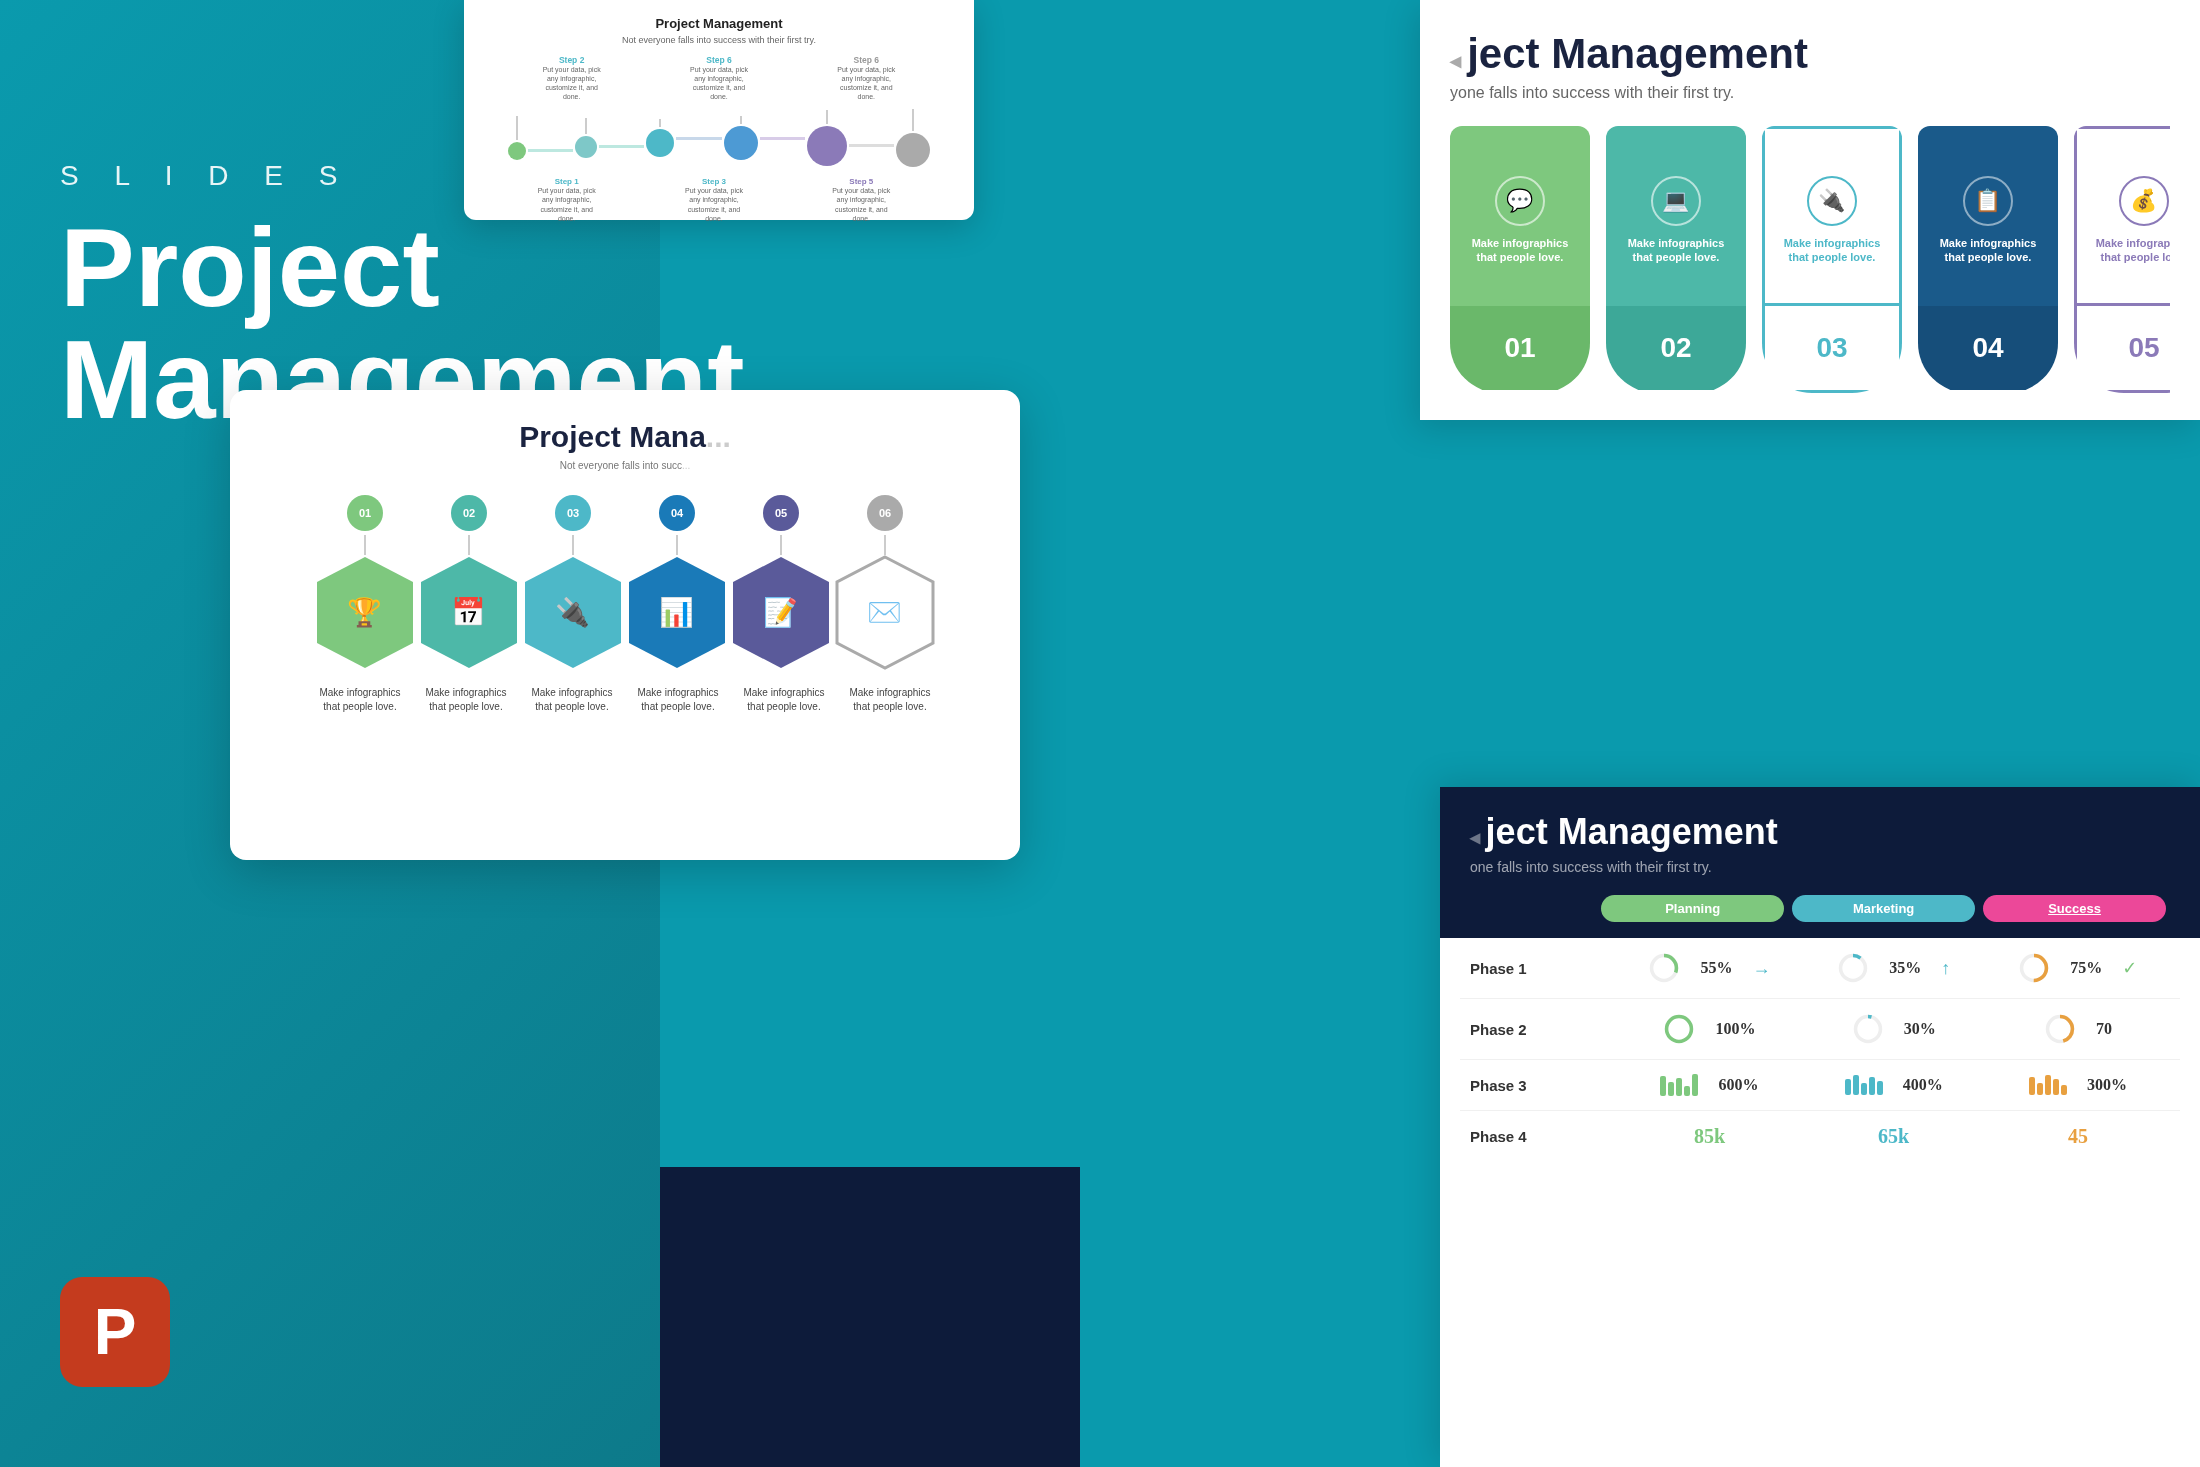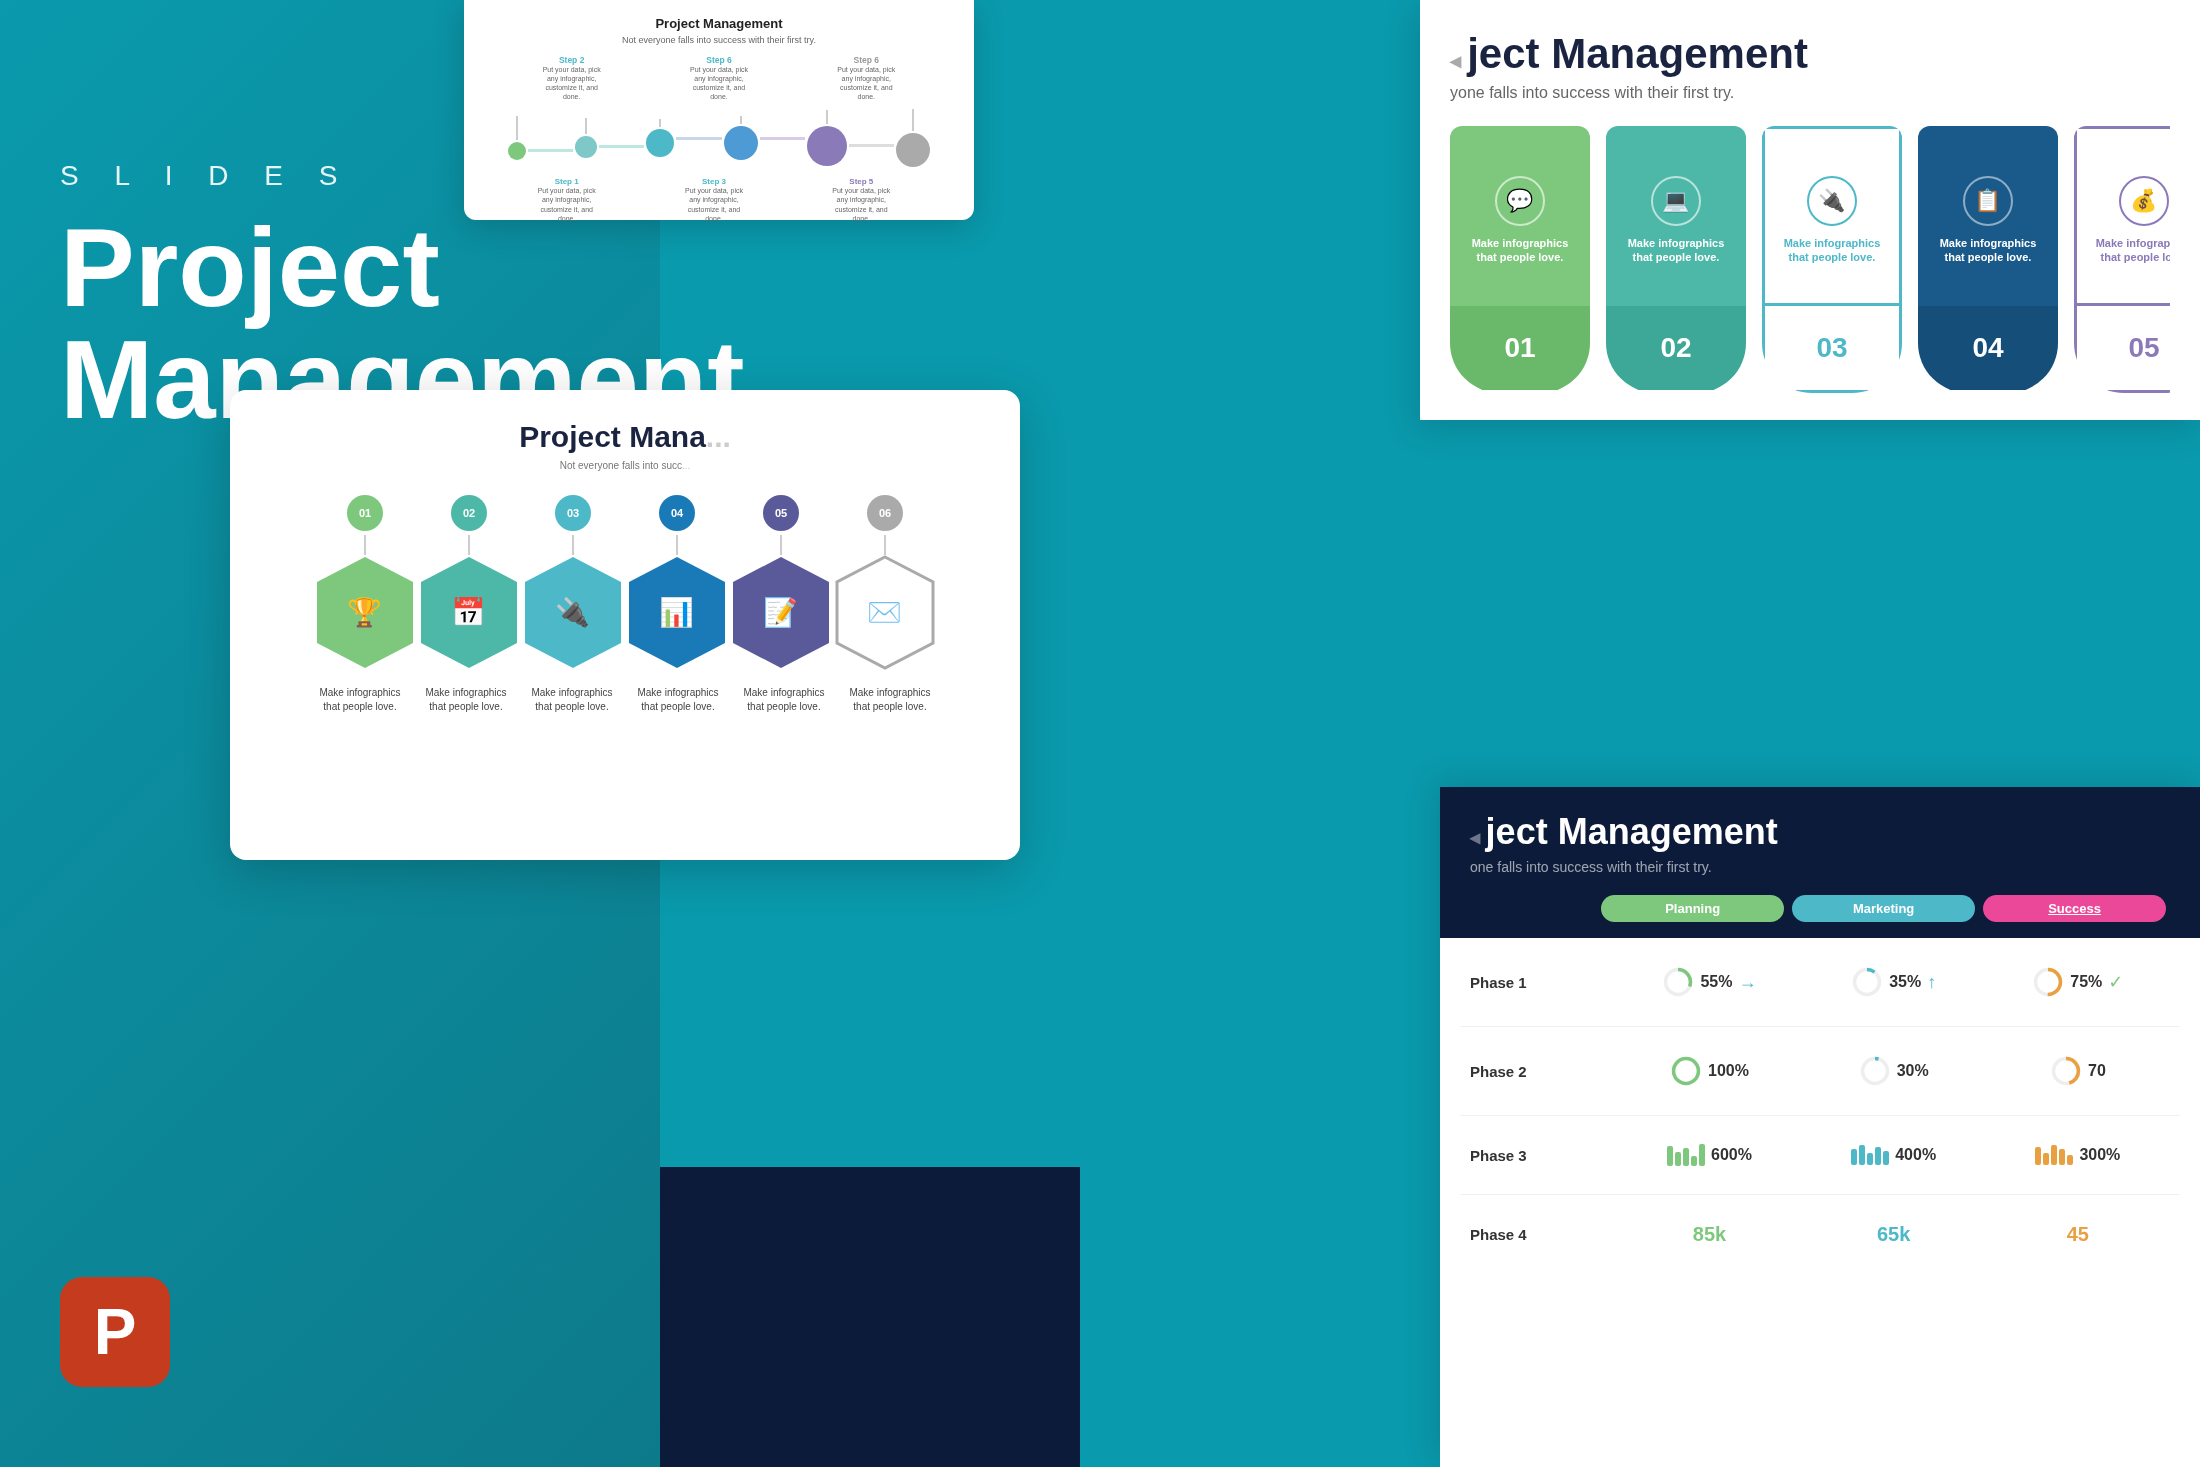--- a/index.html
+++ b/index.html
@@ -363,36 +363,37 @@
     .srb-col-label.pill.teal { background: #4db8c8; }
     .srb-col-label.pill.orange { background: #ec4899; text-decoration: underline; }
     .srb-col-label.first { text-align: left; flex: 0.8; }
     .srb-body {
       padding: 0 20px;
       background: white;
     }
     .srb-row {
       display: flex;
       align-items: center;
-      padding: 28px 10px;
+      padding: 14px 10px;
       border-bottom: 1px solid #f0f0f0;
       gap: 0;
     }
     .srb-phase {
       font-size: 15px;
       font-weight: 600;
       color: #333;
       flex: 0.8;
     }
     .srb-cell {
       flex: 1;
       display: flex;
       align-items: center;
       justify-content: center;
-      gap: 6px;
+      gap: 20px;
+      font-family: Liberation Serif, serif;
     }
     .srb-percent {
       font-size: 16px;
       font-weight: 700;
       color: #333;
     }
     .donut-small {
       width: 32px;
       height: 32px;
       flex-shrink: 0;

